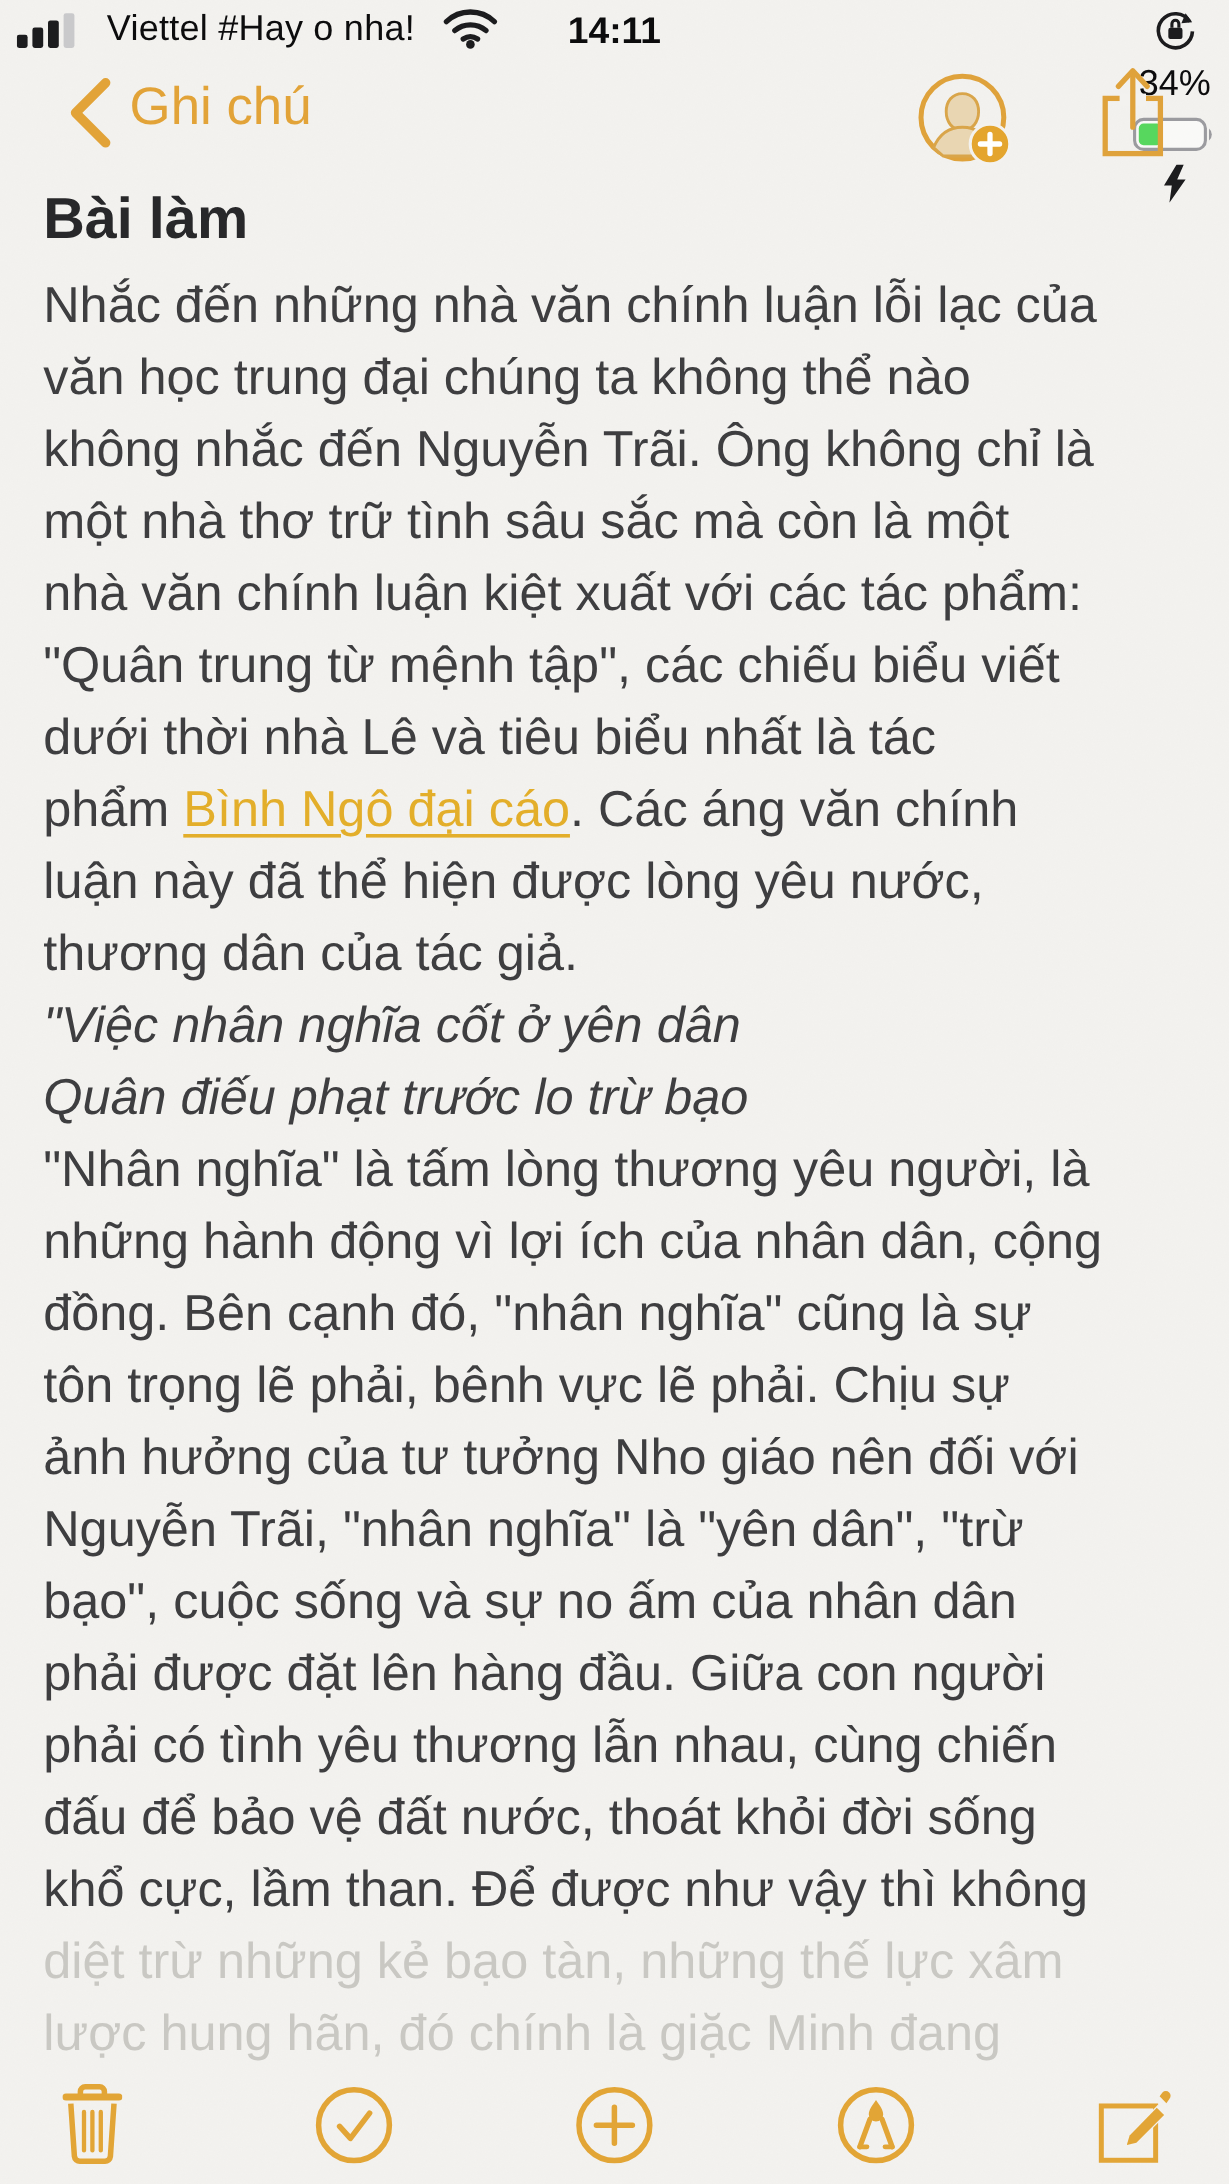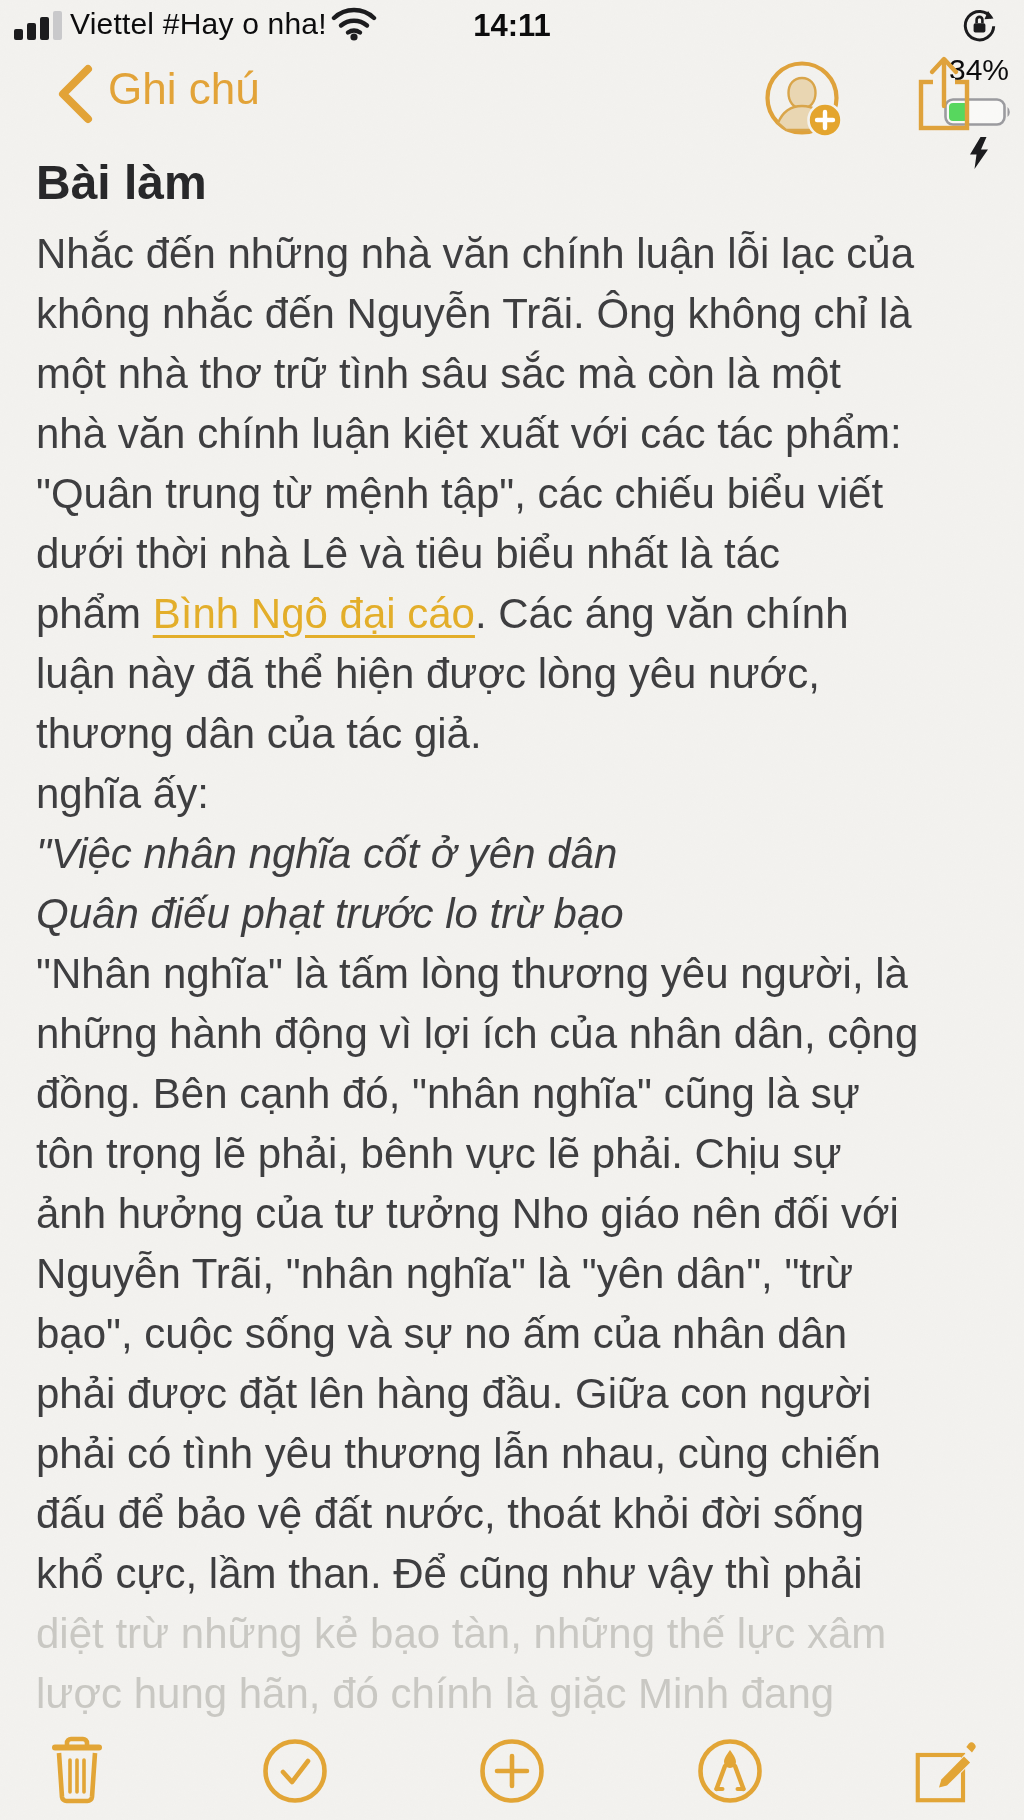--- a/index.html
+++ b/index.html
@@ -5,21 +5,21 @@
   html,body{margin:0;padding:0;}
   body{
     width:1024px;height:1820px;position:relative;overflow:hidden;
     background:#F3F2EF;
     font-family:"Liberation Sans","DejaVu Sans",sans-serif;
     -webkit-font-smoothing:antialiased;
   }
   .noise{position:absolute;inset:0;z-index:0;opacity:.5;pointer-events:none;}
   
   .statusbar{position:absolute;top:0;left:0;right:0;height:50px;z-index:10;}
-  .sb-left{position:absolute;left:14px;top:7px;display:flex;align-items:center;gap:4px;}
+  .sb-left{position:absolute;left:14px;top:7px;display:flex;align-items:center;gap:23px;}
   .carrier{font-size:30px;color:#0c0c0d;letter-spacing:.2px;}
   .sb-time{position:absolute;left:50%;transform:translateX(-50%);top:8px;font-size:31px;font-weight:700;color:#0c0c0d;}
   .sb-right{position:absolute;right:10px;top:7px;display:flex;align-items:center;gap:9px;flex-direction:column;}
   .batt-pct{font-size:30px;color:#0c0c0d;}
   
   .navbar{position:absolute;top:52px;left:0;right:0;height:96px;z-index:10;}
   .back-btn{position:absolute;left:54px;top:12px;display:flex;gap:12px;cursor:pointer;}
   .back-label{font-size:44px;color:#E2A338;}
   .nav-ic{position:absolute;top:6px;}
   
@@ -105,42 +105,42 @@
     <rect x="17" y="24" width="22" height="10" fill="#F3F2EF"></rect>
     <path d="M28 52 V7" stroke="#DFA23B" stroke-width="4.4" stroke-linecap="round"></path>
     <path d="M16 18 L28 5 L40 18" fill="none" stroke="#DFA23B" stroke-width="4.4" stroke-linecap="round" stroke-linejoin="round"></path>
   </svg>
 </div>
 
 <div class="note">
   <div class="note-title">Bài làm</div>
   <div class="note-body">
       <div class="line">Nhắc đến những nhà văn chính luận lỗi lạc của</div>
+      <div class="line">văn học trung đại chúng ta không thể nào</div>
       <div class="line">không nhắc đến Nguyễn Trãi. Ông không chỉ là</div>
       <div class="line">một nhà thơ trữ tình sâu sắc mà còn là một</div>
       <div class="line">nhà văn chính luận kiệt xuất với các tác phẩm:</div>
       <div class="line">"Quân trung từ mệnh tập", các chiếu biểu viết</div>
       <div class="line">dưới thời nhà Lê và tiêu biểu nhất là tác</div>
       <div class="line"><span>phẩm </span><span class="note-link">Bình Ngô đại cáo</span><span>. Các áng văn chính</span></div>
       <div class="line">luận này đã thể hiện được lòng yêu nước,</div>
       <div class="line">thương dân của tác giả.</div>
-      <div class="line">nghĩa ấy:</div>
       <div class="line italic">"Việc nhân nghĩa cốt ở yên dân</div>
       <div class="line italic">Quân điếu phạt trước lo trừ bạo</div>
       <div class="line">"Nhân nghĩa" là tấm lòng thương yêu người, là</div>
       <div class="line">những hành động vì lợi ích của nhân dân, cộng</div>
       <div class="line">đồng. Bên cạnh đó, "nhân nghĩa" cũng là sự</div>
       <div class="line">tôn trọng lẽ phải, bênh vực lẽ phải. Chịu sự</div>
       <div class="line">ảnh hưởng của tư tưởng Nho giáo nên đối với</div>
       <div class="line">Nguyễn Trãi, "nhân nghĩa" là "yên dân", "trừ</div>
       <div class="line">bạo", cuộc sống và sự no ấm của nhân dân</div>
       <div class="line">phải được đặt lên hàng đầu. Giữa con người</div>
       <div class="line">phải có tình yêu thương lẫn nhau, cùng chiến</div>
       <div class="line">đấu để bảo vệ đất nước, thoát khỏi đời sống</div>
-      <div class="line">khổ cực, lầm than. Để cũng như vậy thì phải</div>
+      <div class="line">khổ cực, lầm than. Để được như vậy thì không</div>
       <div class="line ghost">diệt trừ những kẻ bạo tàn, những thế lực xâm</div>
       <div class="line ghost">lược hung hãn, đó chính là giặc Minh đang</div>
     </div>
 </div>
 
 <div class="toolbar">
 
   <div class="tb-btn">
     <svg width="50" height="70" viewBox="0 0 50 70">
       <path d="M15 10 v-3 a4 4 0 0 1 4 -4 h12 a4 4 0 0 1 4 4 v3" fill="none" stroke="#E2A536" stroke-width="4.6"></path>

